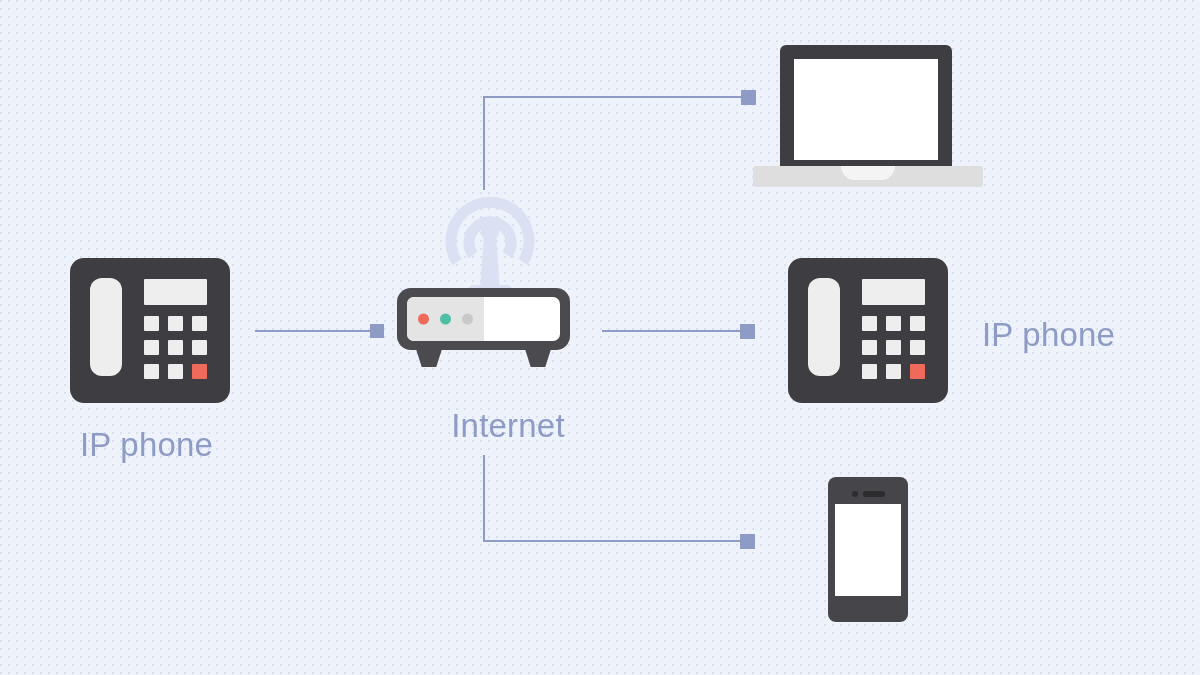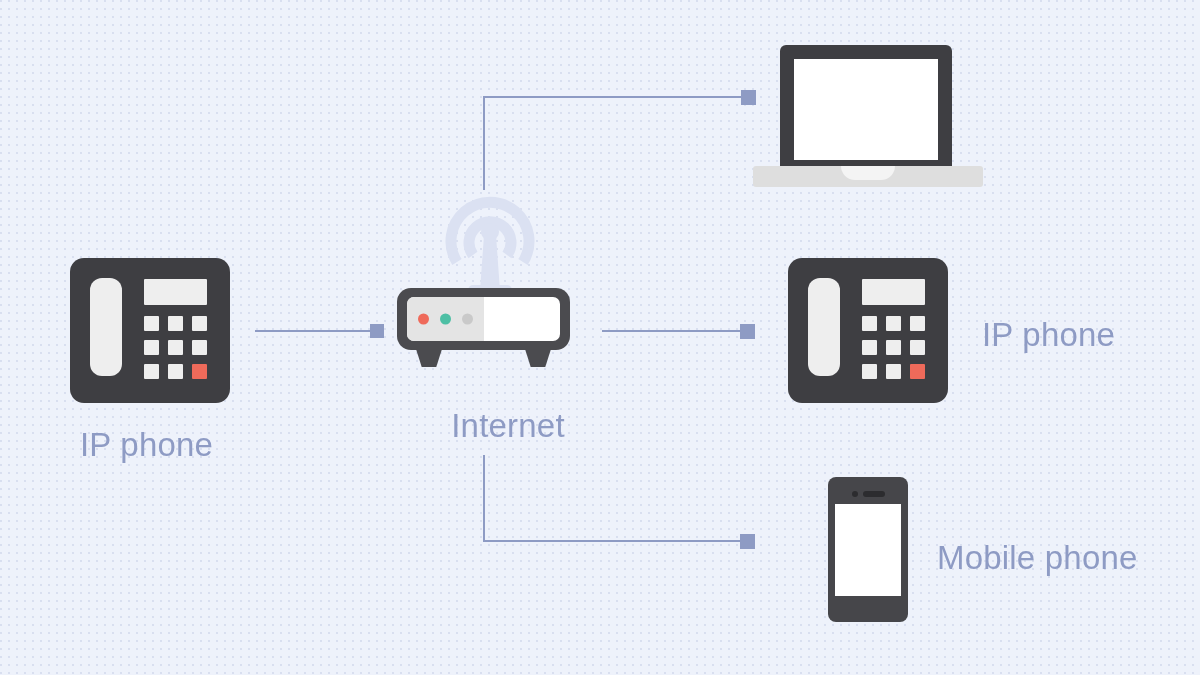--- a/index.html
+++ b/index.html
@@ -323,15 +323,14 @@
   </div>
   <div class="label" style="left:982px; top:318px;">IP phone</div>
 
   <div class="node" style="left:828px; top:477px;">
     <div class="mobile">
       <div class="cam"></div>
       <div class="speaker"></div>
       <div class="screen"></div>
     </div>
   </div>
-  <div class="label" style="left:937px; top:541px;">Mobile phone</div>
 
 </div>
 
 </body></html>

